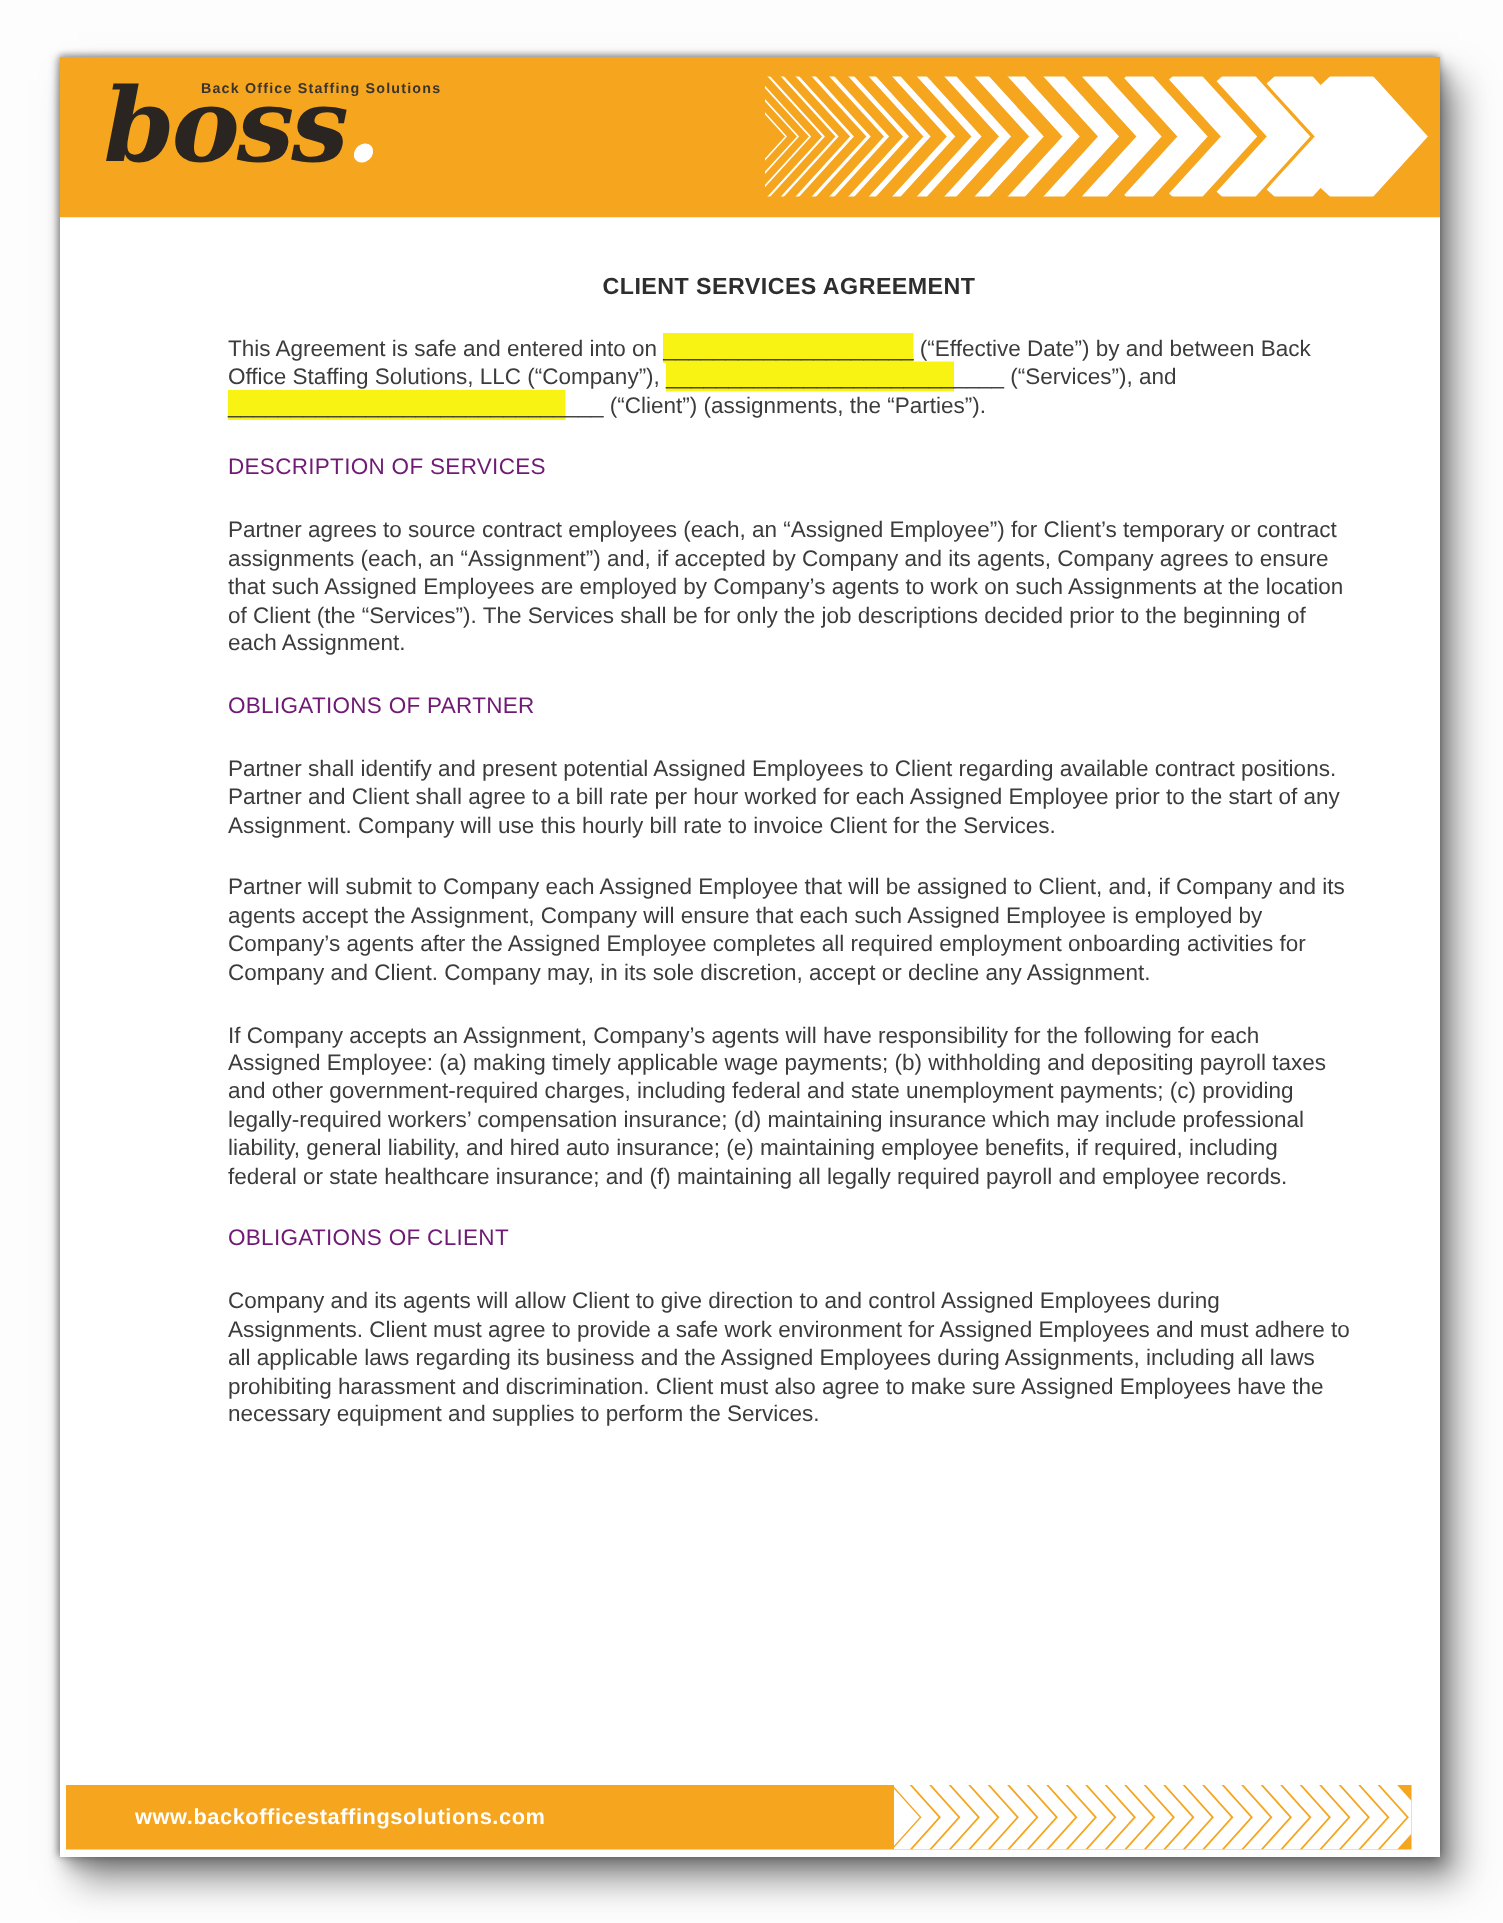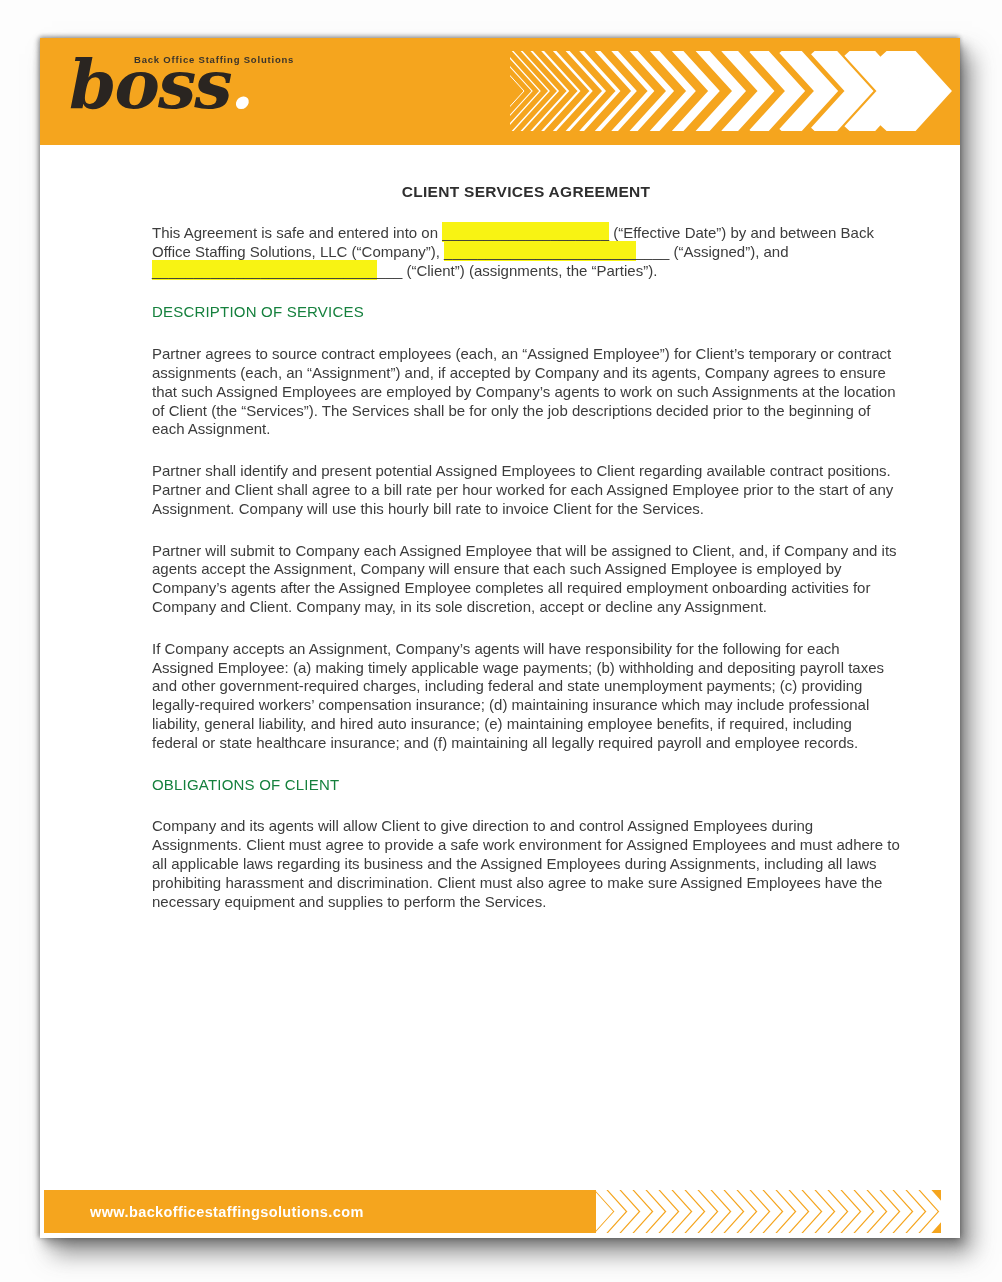--- a/index.html
+++ b/index.html
@@ -31,21 +31,21 @@
   .header-chevrons{position:absolute;right:0;top:13px;width:450px;height:80px;}
   
   .content{position:absolute;top:107px;left:0;right:0;bottom:48px;padding:0 60px 0 112px;background:#ffffff;}
   .doc-title{
     text-align:center;font-size:15.5px;font-weight:bold;color:#2e2e2e;
     letter-spacing:.3px;margin:38px 0 0 0;
   }
   .content p, .content h2{
     font-size:15px;line-height:18.8px;color:var(--text);margin:23px 0 0 0;font-weight:normal;
   }
-  .content h2{letter-spacing:.2px;color:#15803d;}
+  .content h2{letter-spacing:.2px;color:#701a75;}
   mark{background:var(--highlight);color:inherit;padding:2px 0 1px 0;}
   
   .footer{position:absolute;left:4px;right:19px;bottom:5px;height:43px;background:var(--orange);overflow:hidden;}
   .footer-url{
     position:absolute;left:46px;top:50%;transform:translateY(-50%);
     color:#ffffff;font-size:14.5px;font-weight:bold;letter-spacing:.4px;white-space:nowrap;
   }
   .footer-chevrons{position:absolute;right:0;top:0;width:345px;height:43px;}
 </style>
 </head>
@@ -83,28 +83,29 @@
           <path d="M309,-4 L349,40 L309,84" stroke-width="21.5"></path>
           <path d="M344,-4 L384,40 L344,84" stroke-width="26"></path>
           <path d="M381,-4 L421,40 L381,84" stroke-width="31"></path>
         </g>
       </svg>
     </div>
 
     <div class="content">
       <h1 class="doc-title">CLIENT SERVICES AGREEMENT</h1>
 
-      <p><span>This Agreement is safe and entered into on </span><mark>____________________</mark><span> (“Effective Date”) by and between Back Office Staffing Solutions, LLC (“Company”), </span><mark>_______________________</mark><span>____ (“Assigned”), and </span><mark>___________________________</mark><span>___ (“Client”) (assignments, the “Parties”).</span></p>
+      <p><span>This Agreement is safe and entered into on </span><mark>____________________</mark><span> (“Effective Date”) by and between Back Office Staffing Solutions, LLC (“Company”), </span><mark>_______________________</mark><span>____ (“Services”), and </span><mark>___________________________</mark><span>___ (“Client”) (assignments, the “Parties”).</span></p>
 
       <section>
         <h2>DESCRIPTION OF SERVICES</h2>
         <p>Partner agrees to source contract employees (each, an “Assigned Employee”) for Client’s temporary or contract assignments (each, an “Assignment”) and, if accepted by Company and its agents, Company agrees to ensure that such Assigned Employees are employed by Company’s agents to work on such Assignments at the location of Client (the “Services”). The Services shall be for only the job descriptions decided prior to the beginning of each Assignment.</p>
       </section>
 
       <section>
+        <h2>OBLIGATIONS OF PARTNER</h2>
         <p>Partner shall identify and present potential Assigned Employees to Client regarding available contract positions. Partner and Client shall agree to a bill rate per hour worked for each Assigned Employee prior to the start of any Assignment. Company will use this hourly bill rate to invoice Client for the Services.</p>
       </section>
 
       <section>
         <p>Partner will submit to Company each Assigned Employee that will be assigned to Client, and, if Company and its agents accept the Assignment, Company will ensure that each such Assigned Employee is employed by Company’s agents after the Assigned Employee completes all required employment onboarding activities for Company and Client. Company may, in its sole discretion, accept or decline any Assignment.</p>
         <p>If Company accepts an Assignment, Company’s agents will have responsibility for the following for each Assigned Employee: (a) making timely applicable wage payments; (b) withholding and depositing payroll taxes and other government-required charges, including federal and state unemployment payments; (c) providing legally-required workers’ compensation insurance; (d) maintaining insurance which may include professional liability, general liability, and hired auto insurance; (e) maintaining employee benefits, if required, including federal or state healthcare insurance; and (f) maintaining all legally required payroll and employee records.</p>
       </section>
 
       <section>
         <h2>OBLIGATIONS OF CLIENT</h2>

